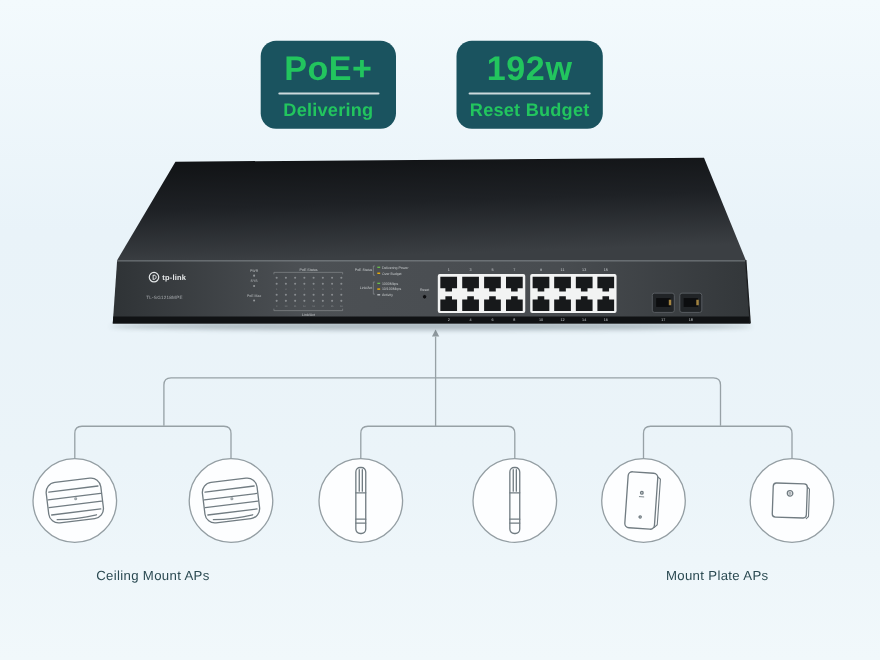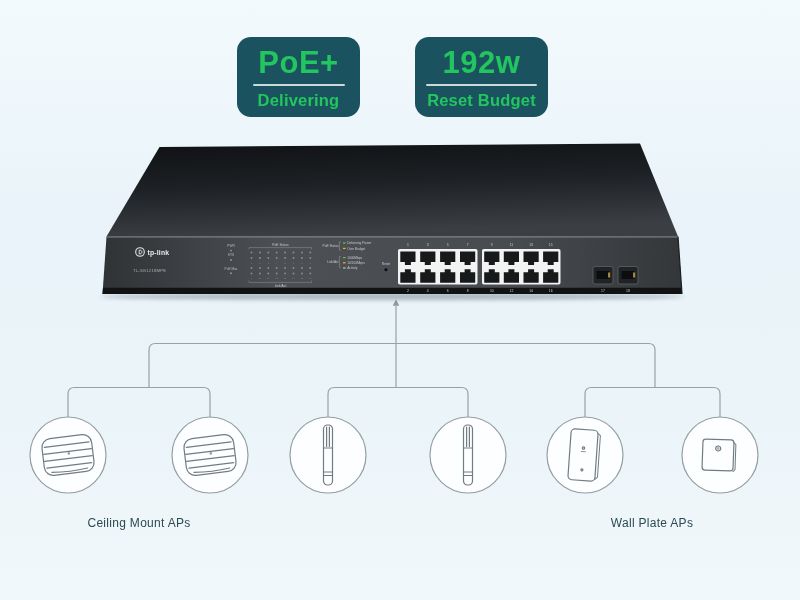--- a/index.html
+++ b/index.html
@@ -282,15 +282,15 @@
           <rect x="-15.5" y="-15.5" width="31" height="31" rx="3"></rect>
           <path d="M15.5,-13 L17.5,-11 L17.5,14 L15.5,16" stroke-width="1"></path>
           <circle cx="0" cy="-6.5" r="2.5"></circle>
           <circle cx="0" cy="-6.5" r="0.8" opacity="0.6"></circle>
         </g>
       </g>
     </g>
   </svg>
 
   <div class="ap-label ap-label-1">Ceiling Mount APs</div>
-  <div class="ap-label ap-label-3">Wall Plate APs</div>
+  <div class="ap-label ap-label-3">Mount Plate APs</div>
 
 </div>
 
 </body></html>

